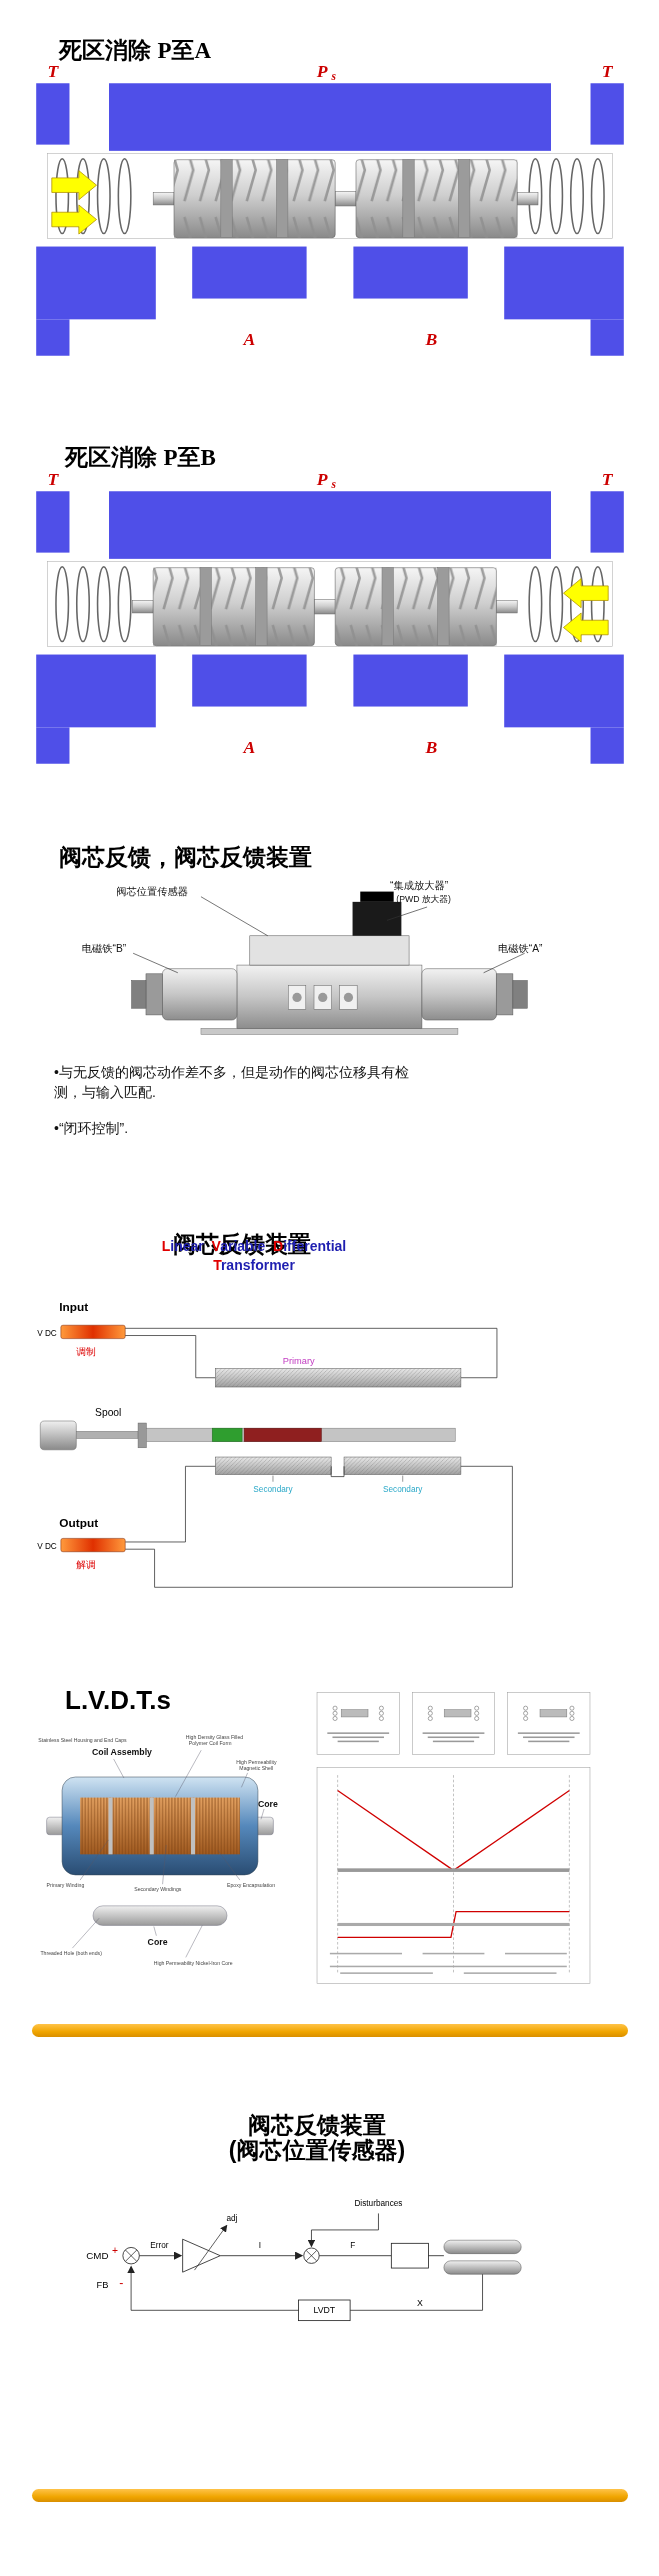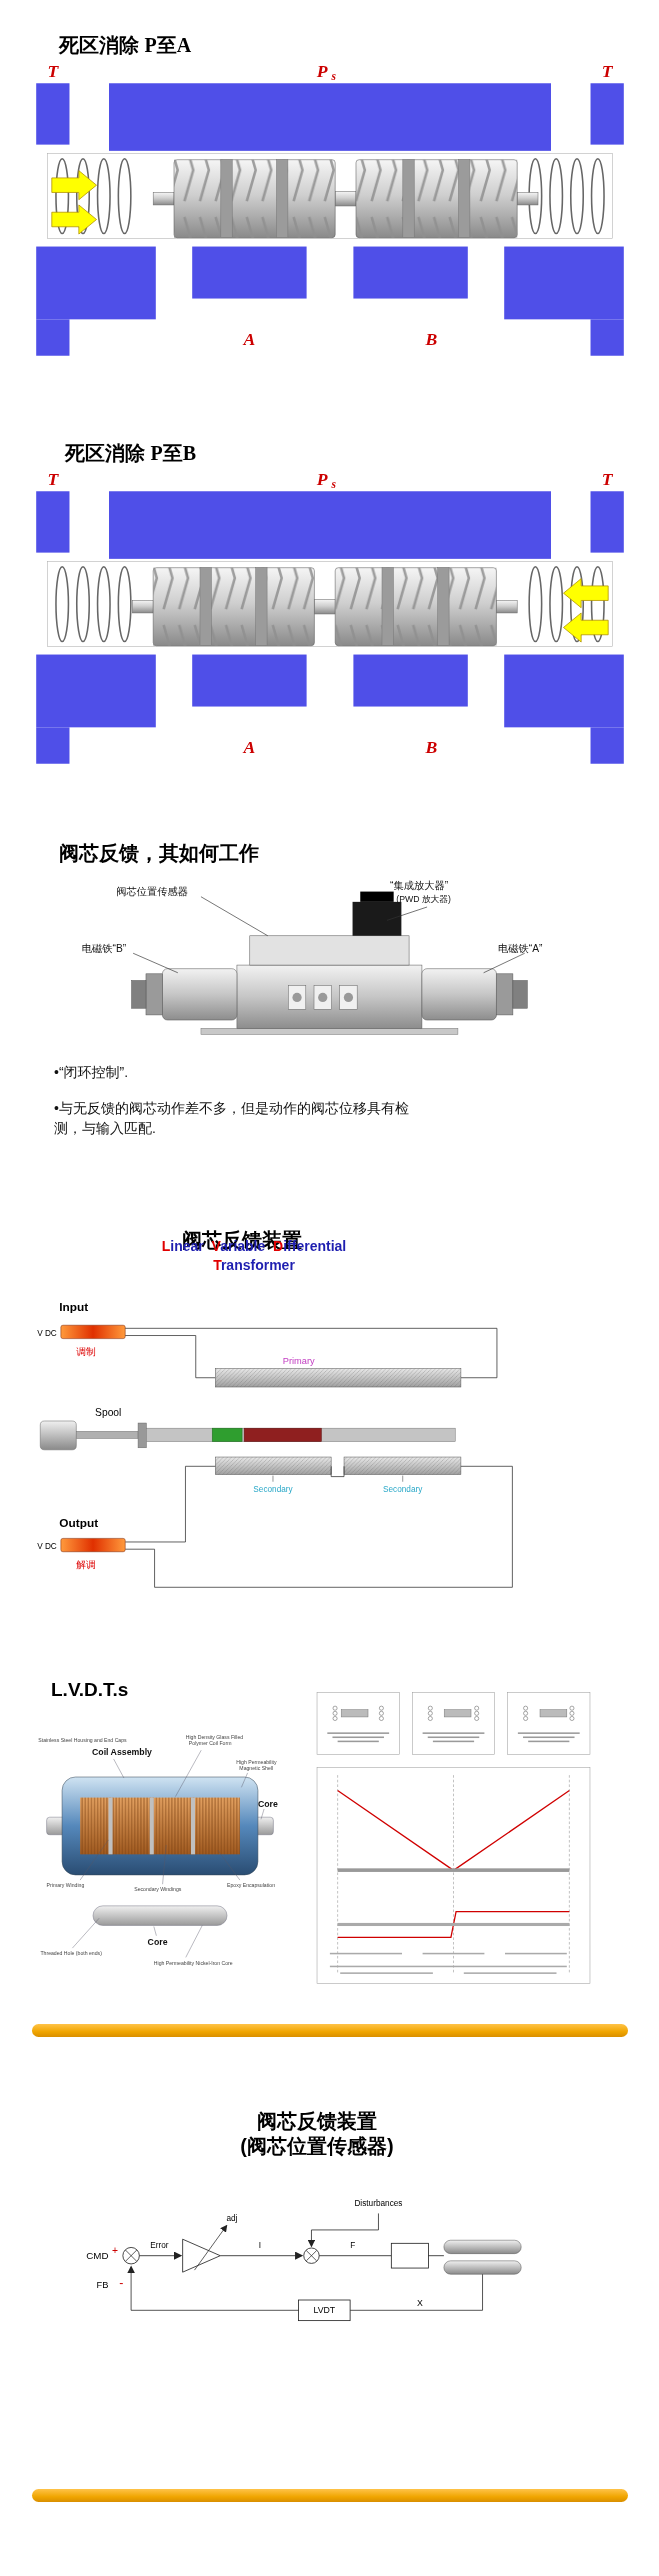--- a/index.html
+++ b/index.html
@@ -1,19 +1,19 @@
 <!DOCTYPE html>
 <html style="font-size:8.2px"><head>
 <meta charset="utf-8">
 <style>
   html,body{margin:0;padding:0;background:#fff;}
   .page{position:relative;width:659px;height:3073px;background:#ffffff;
         font-family:"Liberation Sans",sans-serif;overflow:hidden;}
   .abs{position:absolute;}
-  .slide-title{position:absolute;font-weight:bold;font-size:20px;color:#000;white-space:nowrap;}
+  .slide-title{position:absolute;font-weight:bold;font-size:23px;color:#000;white-space:nowrap;}
   .tserif{font-family:"Liberation Serif",serif;}
   .subtitle-line{position:absolute;left:12px;width:484px;text-align:center;font-weight:bold;font-size:14px;}
   .ini{color:#e00000;}
   .rest{color:#1f1fb0;}
   .bullets{position:absolute;left:54px;width:355px;}
   .bullets p{font-size:14px;color:#111;margin:0 0 15.5px 0;line-height:1.45;}
   .divider{position:absolute;left:32px;width:596px;height:13px;border-radius:6.7px;
            background:linear-gradient(#ffc348,#f0a500 60%,#d98f00);}
   svg text{font-family:"Liberation Sans",sans-serif;}
   .plabel{fill:#cc0000;font-family:"Liberation Serif",serif;font-style:italic;font-weight:bold;font-size:34px;}
@@ -148,21 +148,21 @@
       <text class="plabel" x="42" y="46" text-anchor="middle">T</text>
       <text class="plabel" x="560" y="46" text-anchor="middle">P</text>
       <text class="plabel" style="font-size:22px" x="578" y="52">s</text>
       <text class="plabel" x="1108" y="46" text-anchor="middle">T</text>
       <text class="plabel" x="420" y="562" text-anchor="middle">A</text>
       <text class="plabel" x="770" y="562" text-anchor="middle">B</text>
     </svg>
   </section>
 
   <section>
-    <h2 class="slide-title" style="left:59px;top:823px">阀芯反馈，其如何工作</h2>
+    <h2 class="slide-title" style="left:59px;top:823px">阀芯反馈，阀芯反馈装置</h2>
 
     <svg class="abs" style="left:72px;top:870px" width="520" height="185" viewBox="0 0 1010 360">
       <defs>
         <linearGradient id="metC" x1="0" y1="0" x2="0" y2="1">
           <stop offset="0" stop-color="#f2f2f2"></stop>
             <stop offset="0.5" stop-color="#c6c6c6"></stop>
             <stop offset="1" stop-color="#8d8d8d"></stop>
         </linearGradient>
       </defs>
       <rect x="250" y="308" width="500" height="12" fill="#c8c8c8" stroke="#777"></rect>
@@ -191,22 +191,22 @@
         <line x1="880" y1="162" x2="800" y2="200"></line>
       </g>
       <text class="dlabel" x="85" y="48">阀芯位置传感器</text>
       <text class="dlabel" x="618" y="36">“集成放大器”</text>
       <text class="dlabel" style="font-size:17px" x="630" y="62">(PWD 放大器)</text>
       <text class="dlabel" x="18" y="160">电磁铁“B”</text>
       <text class="dlabel" x="828" y="160">电磁铁“A”</text>
     </svg>
 
     <div class="bullets" style="top:1062px">
+      <p><span>•</span><span>与无反馈的阀芯动作差不多，但是动作的阀芯位移具有检测，与输入匹配.</span></p>
       <p><span>•</span><span>“闭环控制”.</span></p>
-      <p><span>•</span><span>与无反馈的阀芯动作差不多，但是动作的阀芯位移具有检测，与输入匹配.</span></p>
     </div>
   </section>
 
   <section>
     <h2 class="slide-title" style="left:0;top:1210px;width:484px;text-align:center">阀芯反馈装置</h2>
     <div class="subtitle-line" style="top:1238px">
       <span class="ini">L</span><span class="rest">inear</span>&nbsp;
       <span class="ini">V</span><span class="rest">ariable</span>&nbsp;
       <span class="ini">D</span><span class="rest">ifferential</span>
     </div>
@@ -269,21 +269,21 @@
         <path d="M583,340 V360 H608 V340"></path>
       </g>
       <text x="55" y="458" font-size="23" font-weight="bold" fill="#000">Output</text>
       <text x="12" y="500" font-size="16" fill="#000">V DC</text>
       <rect x="58" y="480" width="125" height="26" rx="4" fill="url(#orgD)" stroke="#7a2000"></rect>
       <text x="88" y="538" font-size="19" fill="#dd0000">解调</text>
     </svg>
   </section>
 
   <section>
-    <h2 class="slide-title" style="left:51px;top:1663px;font-size:19px">L.V.D.T.s</h2>
+    <h2 class="slide-title" style="left:65px;top:1663px;font-size:26px">L.V.D.T.s</h2>
 
     <svg class="abs" style="left:31px;top:1710px" width="258" height="268" viewBox="0 0 500 520">
       <defs>
         <linearGradient id="tubeE" x1="0" y1="0" x2="0" y2="1">
           <stop offset="0" stop-color="#cfe3f2"></stop>
             <stop offset="0.5" stop-color="#5588bb"></stop>
             <stop offset="1" stop-color="#2a4d73"></stop>
         </linearGradient>
         <linearGradient id="copE" x1="0" y1="0" x2="0" y2="1">
           <stop offset="0" stop-color="#e2a060"></stop>

